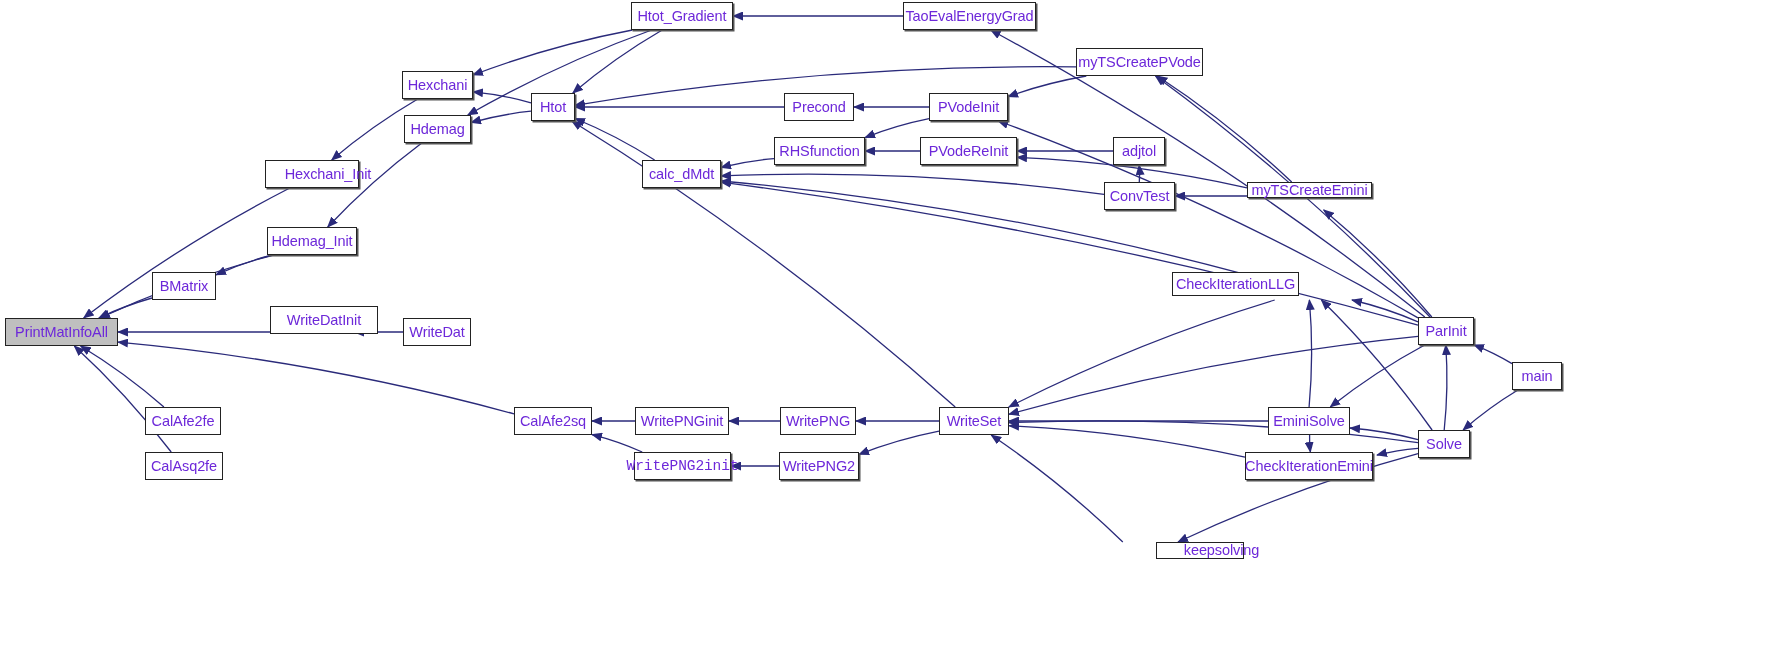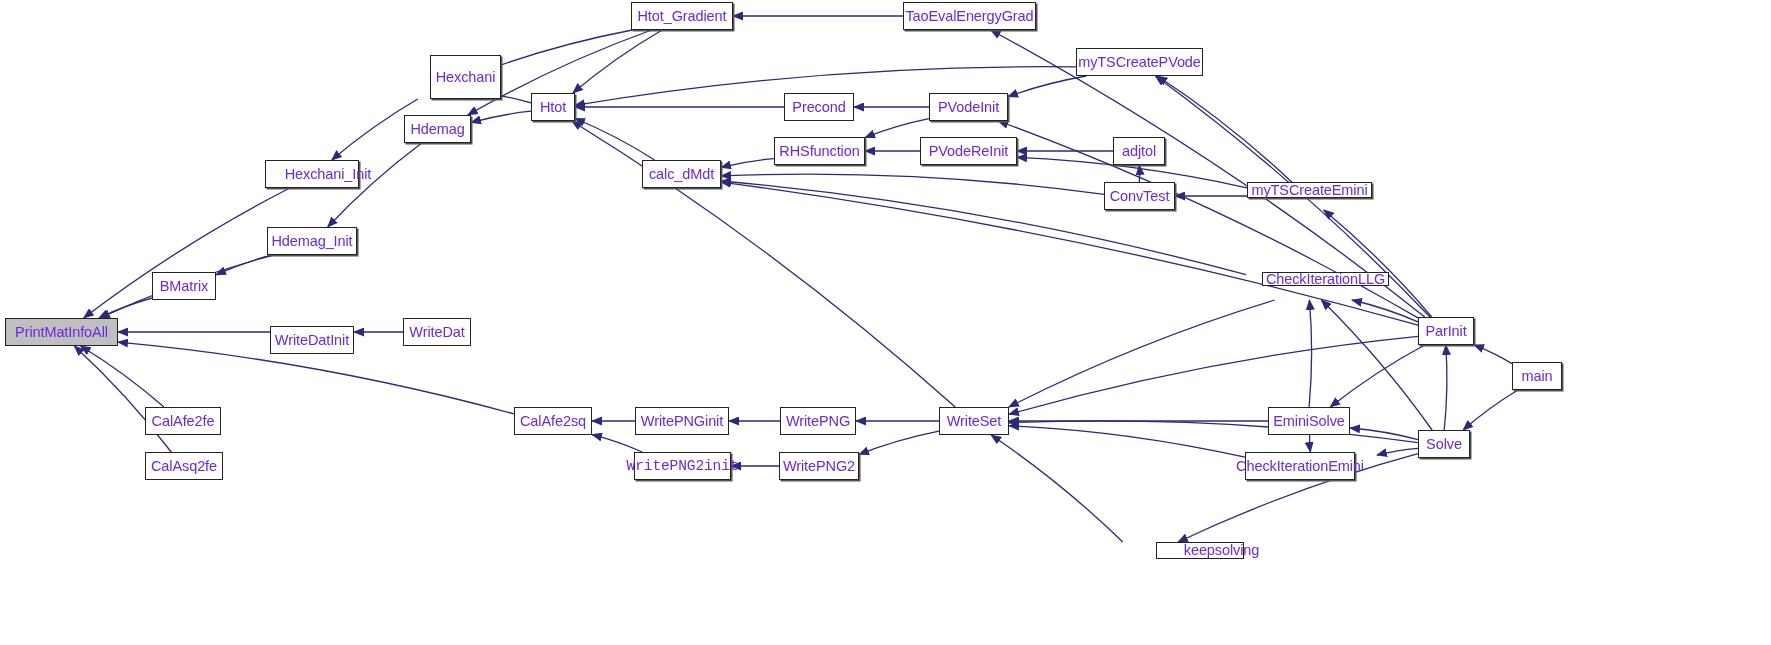--- a/index.html
+++ b/index.html
@@ -112,47 +112,47 @@
       <path d="M1122.8,542.0 Q1061.7,482.7 991.2,435.0" fill="none" stroke="#2a2a7a" stroke-width="1.3" marker-end="url(#ah)"></path>
       <path d="M1418.0,336.3 Q1210.1,357.3 1009.0,414.3" fill="none" stroke="#2a2a7a" stroke-width="1.3" marker-end="url(#ah)"></path>
       <path d="M1418.0,442.7 Q1214.4,414.7 1009.0,422.7" fill="none" stroke="#2a2a7a" stroke-width="1.3" marker-end="url(#ah)"></path>
       <path d="M1418.0,439.6 Q1384.5,430.8 1350.0,428.0" fill="none" stroke="#2a2a7a" stroke-width="1.3" marker-end="url(#ah)"></path>
       <path d="M1424.7,345.0 Q1374.8,371.8 1330.3,407.0" fill="none" stroke="#2a2a7a" stroke-width="1.3" marker-end="url(#ah)"></path>
       <path d="M1418.0,448.3 Q1397.2,449.9 1377.0,455.1" fill="none" stroke="#2a2a7a" stroke-width="1.3" marker-end="url(#ah)"></path>
       <path d="M1309.6,435.0 Q1309.3,443.5 1310.4,452.0" fill="none" stroke="#2a2a7a" stroke-width="1.3" marker-end="url(#ah)"></path>
       <path d="M1418.0,453.6 Q1294.1,487.2 1178.0,542.0" fill="none" stroke="#2a2a7a" stroke-width="1.3" marker-end="url(#ah)"></path>
     </svg>
 <div class="node highlight" style="left: 5px; top: 318px; width: 113px; height: 28px;">PrintMatInfoAll</div>
-    <div class="node shadowed" style="left: 402px; top: 55px; width: 71px; height: 44px; margin-left: 28px;">Hexchani</div>
+    <div class="node shadowed" style="left: 402px; top: 71px; width: 71px; height: 28px;">Hexchani</div>
     <div class="node shadowed" style="left: 404px; top: 115px; width: 67px; height: 28px;">Hdemag</div>
     <div class="node shadowed" style="left: 265px; top: 160px; width: 94px; height: 28px; padding-left: 32px;">Hexchani_Init</div>
     <div class="node shadowed" style="left: 267px; top: 227px; width: 90px; height: 28px;">Hdemag_Init</div>
     <div class="node" style="left: 152px; top: 272px; width: 64px; height: 28px;">BMatrix</div>
-    <div class="node" style="left: 270px; top: 326px; width: 84px; height: 28px;">WriteDatInit</div>
+    <div class="node" style="left: 270px; top: 306px; width: 108px; height: 28px;">WriteDatInit</div>
     <div class="node" style="left: 403px; top: 318px; width: 68px; height: 28px;">WriteDat</div>
     <div class="node" style="left: 145px; top: 407px; width: 76px; height: 28px;">CalAfe2fe</div>
     <div class="node" style="left: 145px; top: 452px; width: 78px; height: 28px;">CalAsq2fe</div>
     <div class="node shadowed" style="left: 531px; top: 93px; width: 44px; height: 28px;">Htot</div>
     <div class="node shadowed" style="left: 631px; top: 2px; width: 102px; height: 28px;">Htot_Gradient</div>
     <div class="node shadowed" style="left: 642px; top: 160px; width: 79px; height: 28px;">calc_dMdt</div>
     <div class="node shadowed" style="left: 903px; top: 2px; width: 133px; height: 28px;">TaoEvalEnergyGrad</div>
     <div class="node" style="left: 784px; top: 93px; width: 70px; height: 28px;">Precond</div>
     <div class="node shadowed" style="left: 774px; top: 137px; width: 91px; height: 28px;">RHSfunction</div>
     <div class="node shadowed" style="left: 929px; top: 93px; width: 79px; height: 28px;">PVodeInit</div>
     <div class="node shadowed" style="left: 920px; top: 137px; width: 97px; height: 28px;">PVodeReInit</div>
     <div class="node" style="left: 1076px; top: 48px; width: 127px; height: 28px;">myTSCreatePVode</div>
     <div class="node shadowed" style="left: 1113px; top: 137px; width: 52px; height: 28px;">adjtol</div>
     <div class="node shadowed" style="left: 1104px; top: 182px; width: 71px; height: 28px;">ConvTest</div>
     <div class="node shadowed" style="left: 1247px; top: 182px; width: 125px; height: 16px;">myTSCreateEmini</div>
-    <div class="node" style="left: 1262px; top: 272px; width: 127px; height: 14px;">CheckIterationLLG</div>
+    <div class="node" style="left: 1172px; top: 272px; width: 127px; height: 24px;">CheckIterationLLG</div>
     <div class="node shadowed" style="left: 1418px; top: 317px; width: 56px; height: 28px;">ParInit</div>
     <div class="node shadowed" style="left: 1512px; top: 362px; width: 50px; height: 28px;">main</div>
     <div class="node" style="left: 514px; top: 407px; width: 78px; height: 28px;">CalAfe2sq</div>
     <div class="node" style="left: 635px; top: 407px; width: 94px; height: 28px;">WritePNGinit</div>
     <div class="node" style="left: 780px; top: 407px; width: 76px; height: 28px;">WritePNG</div>
     <div class="node shadowed" style="left: 634px; top: 452px; width: 97px; height: 28px; font-family: Liberation Mono, monospace;">WritePNG2init</div>
     <div class="node shadowed" style="left: 779px; top: 452px; width: 80px; height: 28px;">WritePNG2</div>
     <div class="node" style="left: 939px; top: 407px; width: 70px; height: 28px;">WriteSet</div>
     <div class="node" style="left: 1268px; top: 407px; width: 82px; height: 28px;">EminiSolve</div>
-    <div class="node shadowed" style="left: 1245px; top: 452px; width: 110px; height: 28px;">CheckIterationEmini</div>
+    <div class="node shadowed" style="left: 1245px; top: 452px; width: 128px; height: 28px;">CheckIterationEmini</div>
     <div class="node shadowed" style="left: 1418px; top: 430px; width: 52px; height: 28px;">Solve</div>
     <div class="node" style="left: 1156px; top: 542px; width: 88px; height: 17px; padding-left: 43px;">keepsolving</div>
   </div>
 
 </body></html>

